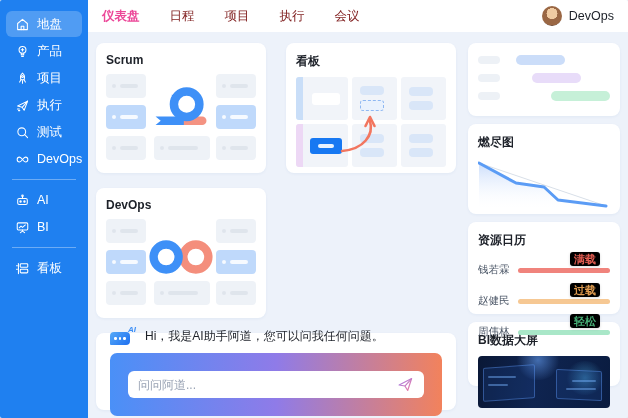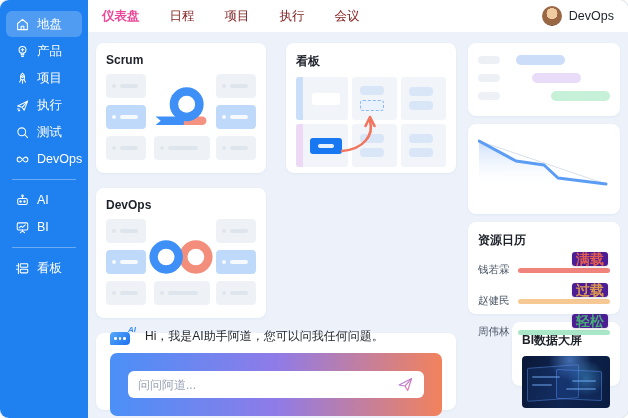--- a/index.html
+++ b/index.html
@@ -1,18 +1,18 @@
 <!DOCTYPE html>
 <html><head>
 <meta charset="utf-8">
 <style>
   * { margin:0; padding:0; box-sizing:border-box; }
   html,body { background:#fff; }
   body { font-family:"Liberation Sans","DejaVu Sans",sans-serif; }
-  .app { position:relative; width:628px; height:418px; background:#EDF2FA; border-radius:9px; overflow:hidden; box-shadow:0 0 0 1px #E2E8F0; }
+  .app { position:relative; width:628px; height:418px; background:#EDF2FA; border-radius:2px; overflow:hidden; box-shadow:0 0 0 1px #E2E8F0; }
 
   
   .sidebar { position:absolute; left:0; top:0; bottom:0; width:88px; background:#1F80F0; padding-top:10px; }
   .sb-item { display:flex; align-items:center; gap:7px; height:26px; margin:1px 6px; padding-left:8px; border-radius:6px; color:#fff; font-size:12.5px; cursor:pointer; }
   .sb-item.active { background:rgba(255,255,255,0.22); }
   .sb-ico { width:16px; height:16px; display:inline-flex; align-items:center; justify-content:center; flex:0 0 16px; }
   .sb-ico svg { width:15px; height:15px; stroke:#fff; fill:none; stroke-width:1.4; stroke-linecap:round; stroke-linejoin:round; }
   .sb-div { height:1px; background:rgba(255,255,255,0.35); margin:7px 12px; }
 
   
@@ -70,21 +70,21 @@
   .gt-bar { position:absolute; height:10px; border-radius:5px; top:0; }
 
   
   .bd-wrap { margin-top:2px; }
 
   
   .res-row { position:relative; display:flex; align-items:center; gap:6px; margin-top:17px; }
   .res-row:first-of-type { margin-top:14px; }
   .res-name { font-size:10.5px; color:#4E5969; width:34px; flex:0 0 34px; }
   .res-bar { flex:1; height:5px; border-radius:3px; }
-  .res-badge { position:absolute; right:2px; top:-11px; background:#4c1d95; border-radius:3px; padding:0px 4px; font-size:14px; font-weight:bold; box-shadow:0 1px 3px rgba(0,0,0,0.15); line-height:14px; }
+  .res-badge { position:absolute; right:10px; top:-11px; background:#000000; border-radius:3px; padding:0px 4px; font-size:11px; font-weight:bold; box-shadow:0 1px 3px rgba(0,0,0,0.15); line-height:14px; }
 
   
   .bi-img { position:relative; height:52px; border-radius:4px; overflow:hidden; background:linear-gradient(100deg,#0A1836 0%,#0F2450 45%,#0A1C40 100%); }
   .bi-glow { position:absolute; border-radius:50%; }
   .bi-g1 { left:28%; top:-30%; width:46px; height:40px; background:radial-gradient(circle,rgba(110,170,255,0.55),rgba(110,170,255,0) 70%); }
   .bi-g2 { right:4%; top:10%; width:40px; height:34px; background:radial-gradient(circle,rgba(90,200,255,0.4),rgba(90,200,255,0) 70%); }
   .bi-panel { position:absolute; border:1px solid rgba(100,160,255,0.4); background:rgba(40,90,180,0.18); border-radius:2px; }
   .bi-p1 { left:5px; top:10px; width:52px; height:34px; transform:skewY(-4deg); }
   .bi-p2 { right:8px; top:14px; width:46px; height:30px; transform:skewY(3deg); }
   .bi-line { position:absolute; height:2px; background:rgba(120,180,255,0.45); border-radius:1px; }
@@ -387,20 +387,21 @@
         </div>
         <div class="gt-row">
           <span class="gt-pill"></span>
           <span class="gt-track">
               <span class="gt-bar" style="left:42%;width:58%;background:#C6F0D8;"></span>
             </span>
         </div>
       </section>
 
       <section class="card" style="height:90px;">
+        <h3>燃尽图</h3>
         <div class="bd-wrap">
           <svg width="132" height="50" viewBox="0 0 132 50">
             <defs>
                 <linearGradient id="bd" x1="0" y1="0" x2="0" y2="1">
                   <stop offset="0" stop-color="rgba(140,180,245,0.45)"></stop>
                   <stop offset="1" stop-color="rgba(240,246,255,0)"></stop>
                 </linearGradient>
               </defs>
             <path d="M1 5 L38 25 L66 29 L80 42 L128 48 L128 50 L1 50 Z" fill="url(#bd)"></path>
             <path d="M1 5 L128 48" fill="none" stroke="#D8DFE8" stroke-width="1"></path>
@@ -421,21 +422,21 @@
           <span class="res-bar" style="background:#F6C893;"></span>
           <span class="res-badge" style="color:#DD9A4F;">过载</span>
         </div>
         <div class="res-row">
           <span class="res-name">周伟林</span>
           <span class="res-bar" style="background:#A9E7C8;"></span>
           <span class="res-badge" style="color:#46AD75;text-align:right;">轻松</span>
         </div>
       </section>
 
-      <section class="card" style="height:64px;margin-left:44px;">
+      <section class="card" style="height:64px;">
         <h3>BI数据大屏</h3>
         <div class="bi-img">
           <span class="bi-glow bi-g1"></span>
           <span class="bi-glow bi-g2"></span>
           <span class="bi-panel bi-p1"></span>
           <span class="bi-panel bi-p2"></span>
           <span class="bi-line" style="left:10px;top:20px;width:28px;"></span>
           <span class="bi-line" style="left:10px;top:28px;width:20px;"></span>
           <span class="bi-line" style="right:14px;top:24px;width:24px;"></span>
           <span class="bi-line" style="right:14px;top:32px;width:30px;"></span>

